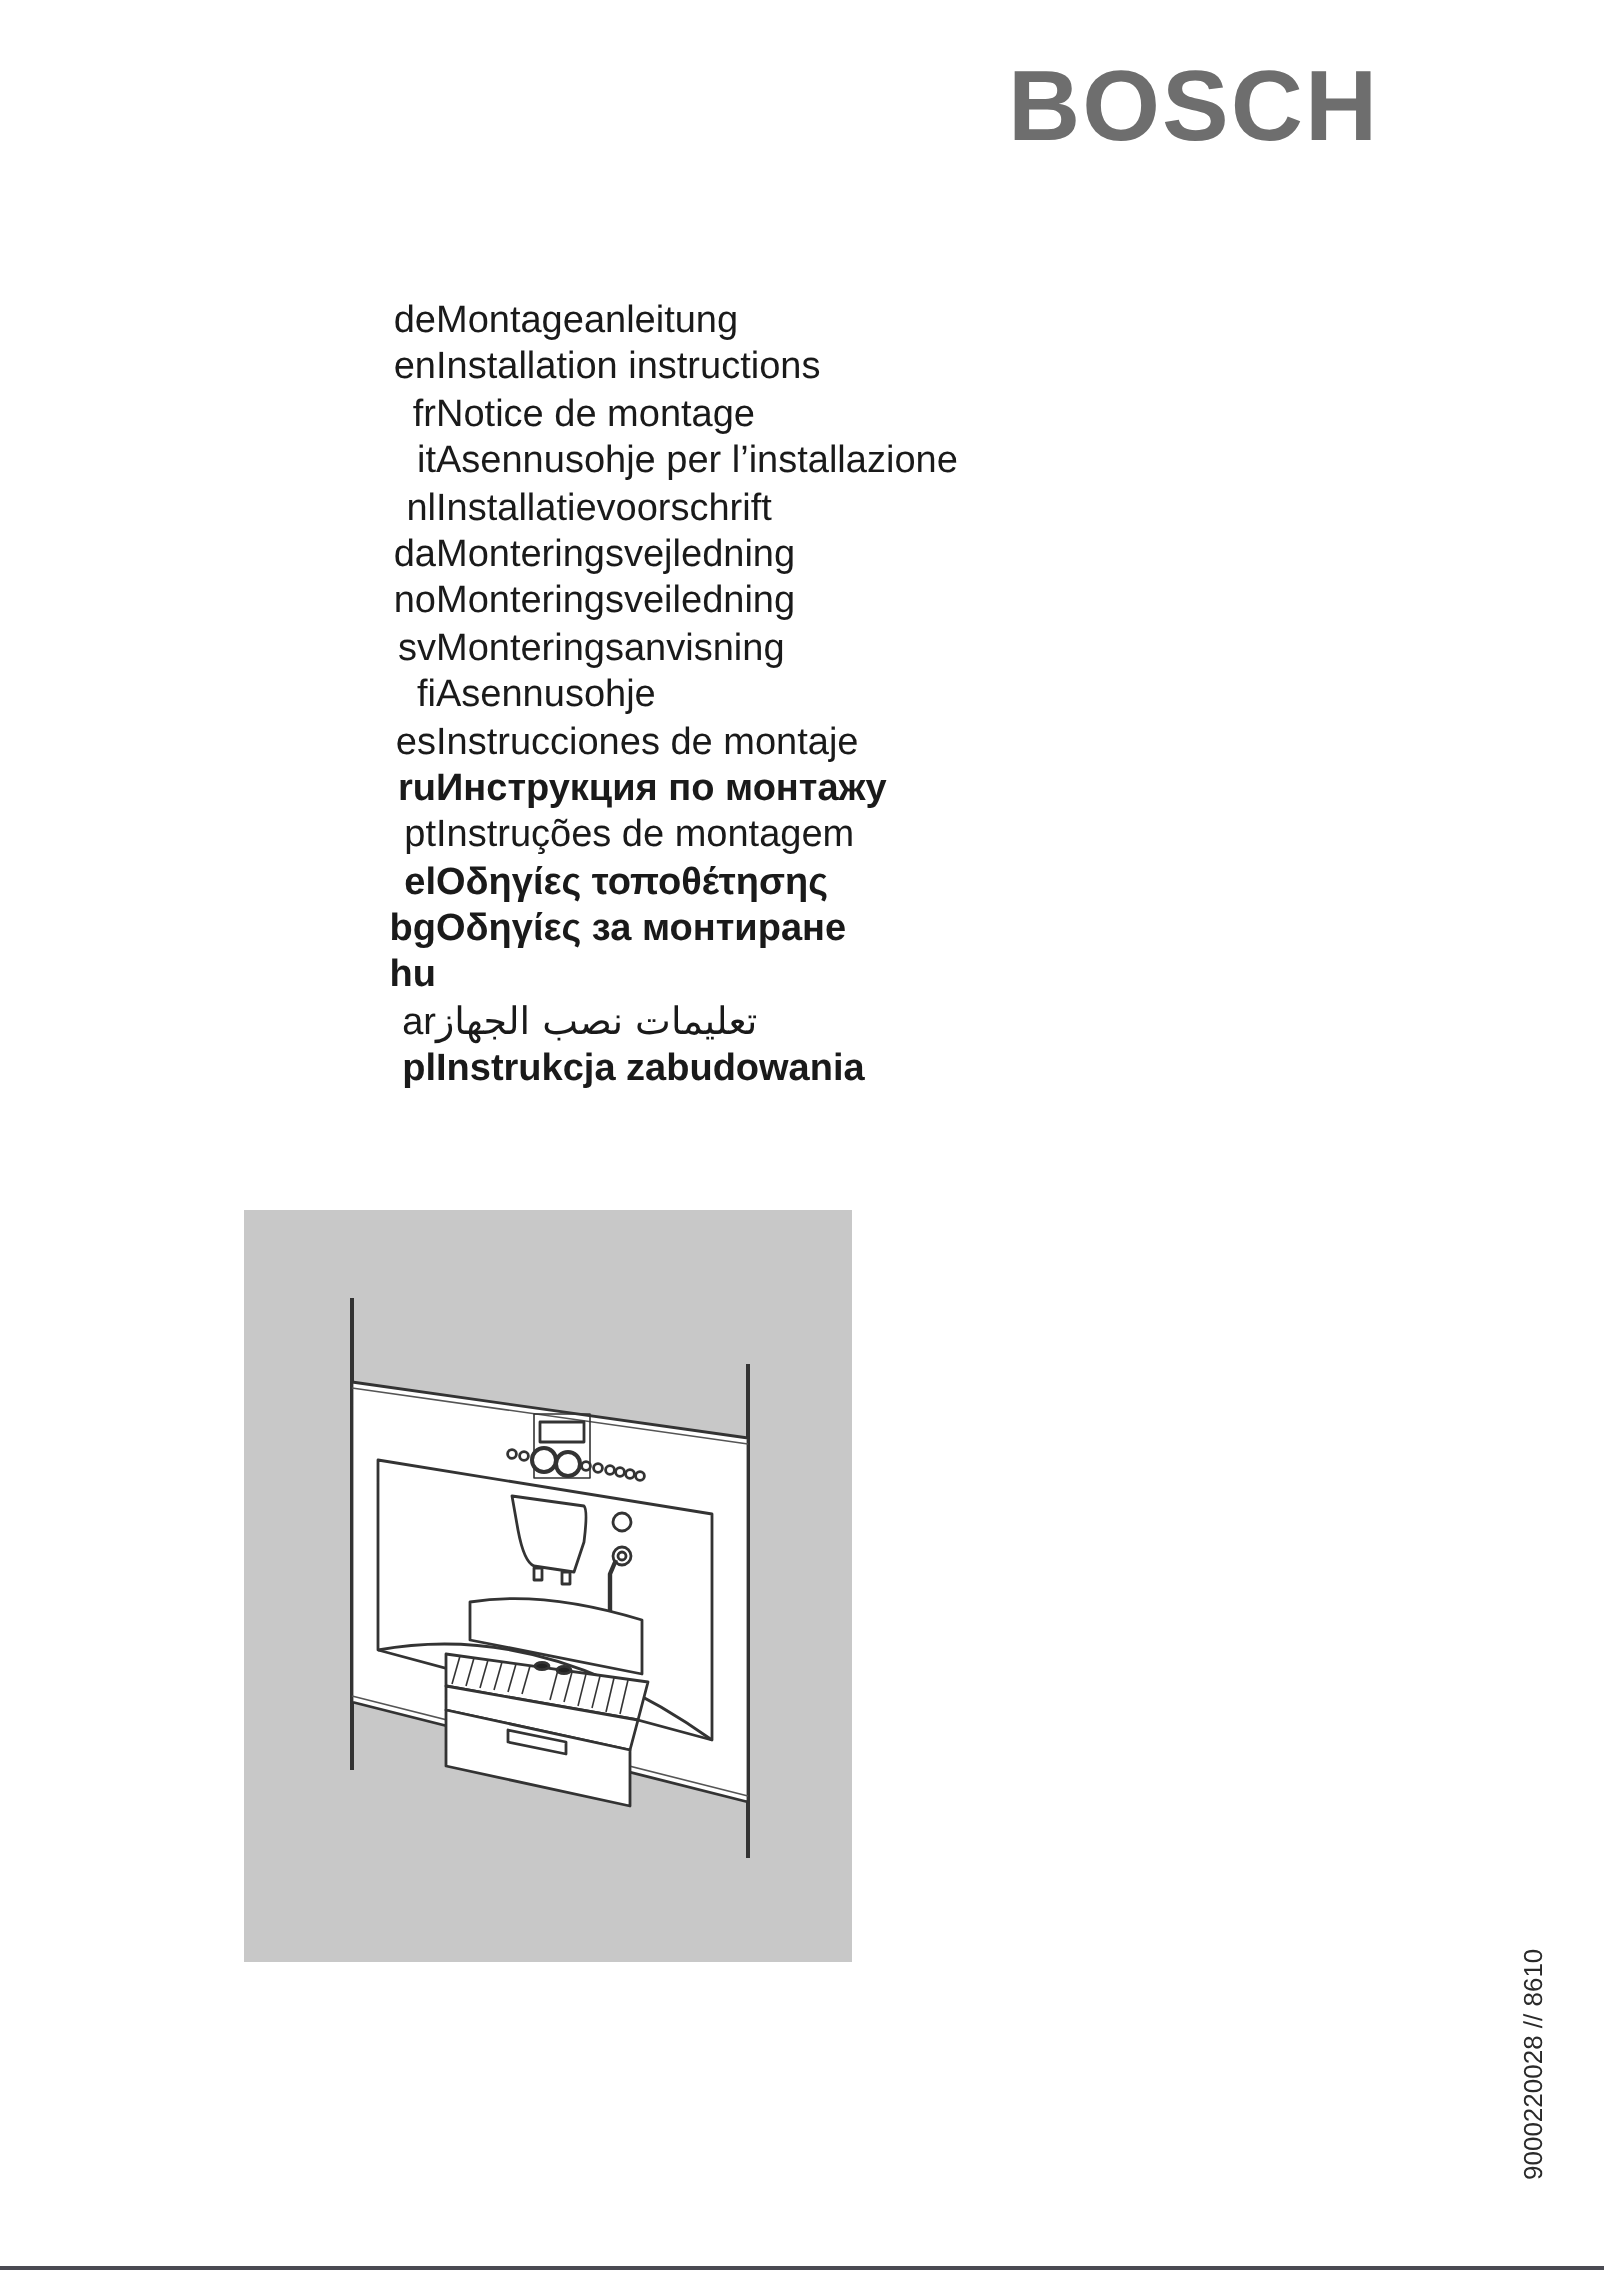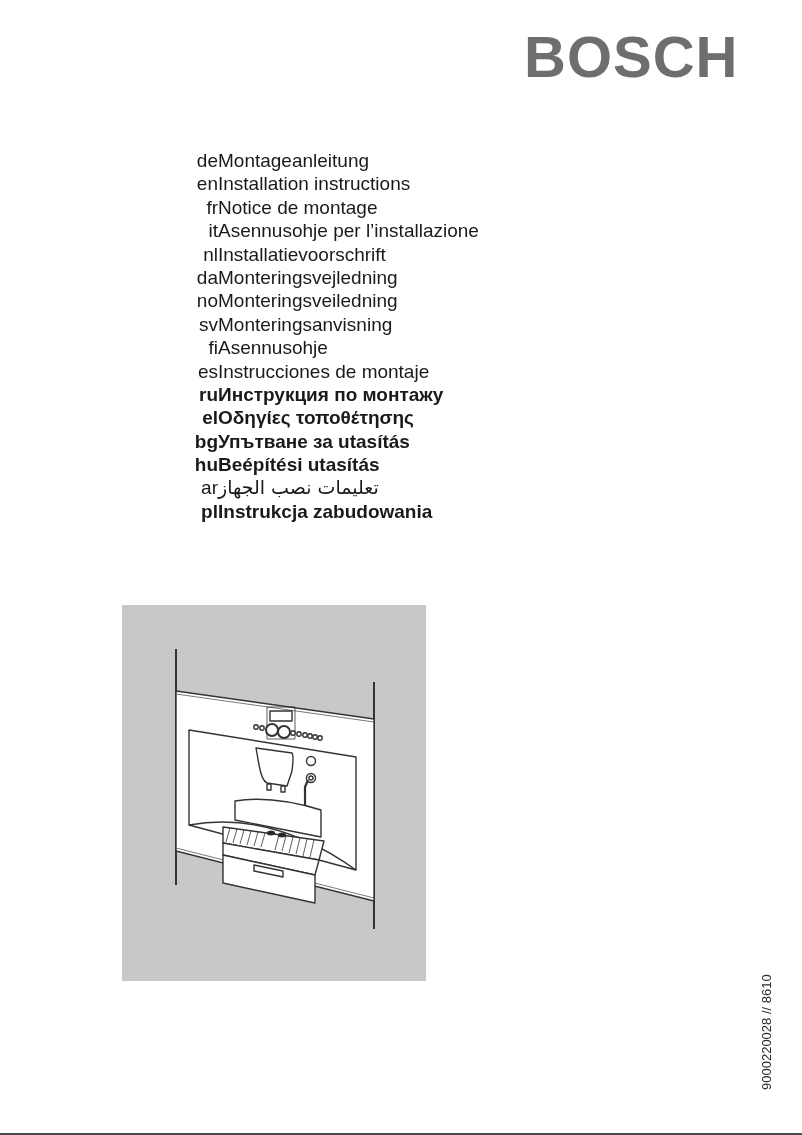--- a/index.html
+++ b/index.html
@@ -10,25 +10,25 @@
     body {
       width: 802px;
       height: 1135px;
       position: relative;
       overflow: hidden;
       font-family: "Liberation Sans", "DejaVu Sans", sans-serif;
       color: #1a1a1a;
     }
     .brand-logo {
       position: absolute;
-      left: 524px;
+      left: 504px;
       top: 28px;
       font-family: "Liberation Sans", "DejaVu Sans", sans-serif;
       font-weight: 700;
-      font-size: 58px;
+      font-size: 50px;
       letter-spacing: 1px;
       color: #6e6e6e;
       line-height: 1;
     }
     .lang-list {
       position: absolute;
       left: 180px;
       top: 149px;
       margin: 0;
       padding: 0;
@@ -132,31 +132,34 @@
     <span class="lang-title">Asennusohje</span>
   </li>
   <li class="lang-row">
     <span class="lang-code">es</span>
     <span class="lang-title">Instrucciones de montaje</span>
   </li>
   <li class="lang-row bold">
     <span class="lang-code">ru</span>
     <span class="lang-title">Инструкция по монтажу</span>
   </li>
+  <li class="lang-row">
+    <span class="lang-code">pt</span>
+    <span class="lang-title">Instruções de montagem</span>
+  </li>
   <li class="lang-row bold">
     <span class="lang-code">el</span>
     <span class="lang-title">Οδηγίες τοποθέτησης</span>
   </li>
   <li class="lang-row bold">
     <span class="lang-code">bg</span>
-    <span class="lang-title">Упътване за utasítás</span>
+    <span class="lang-title">Οδηγίες за монтиране</span>
   </li>
   <li class="lang-row bold">
     <span class="lang-code">hu</span>
-    <span class="lang-title">Beépítési utasítás</span>
   </li>
   <li class="lang-row">
     <span class="lang-code">ar</span>
     <span class="lang-title rtl">تعليمات نصب الجهاز</span>
   </li>
   <li class="lang-row bold">
     <span class="lang-code">pl</span>
     <span class="lang-title">Instrukcja zabudowania</span>
   </li>
 </ul>

